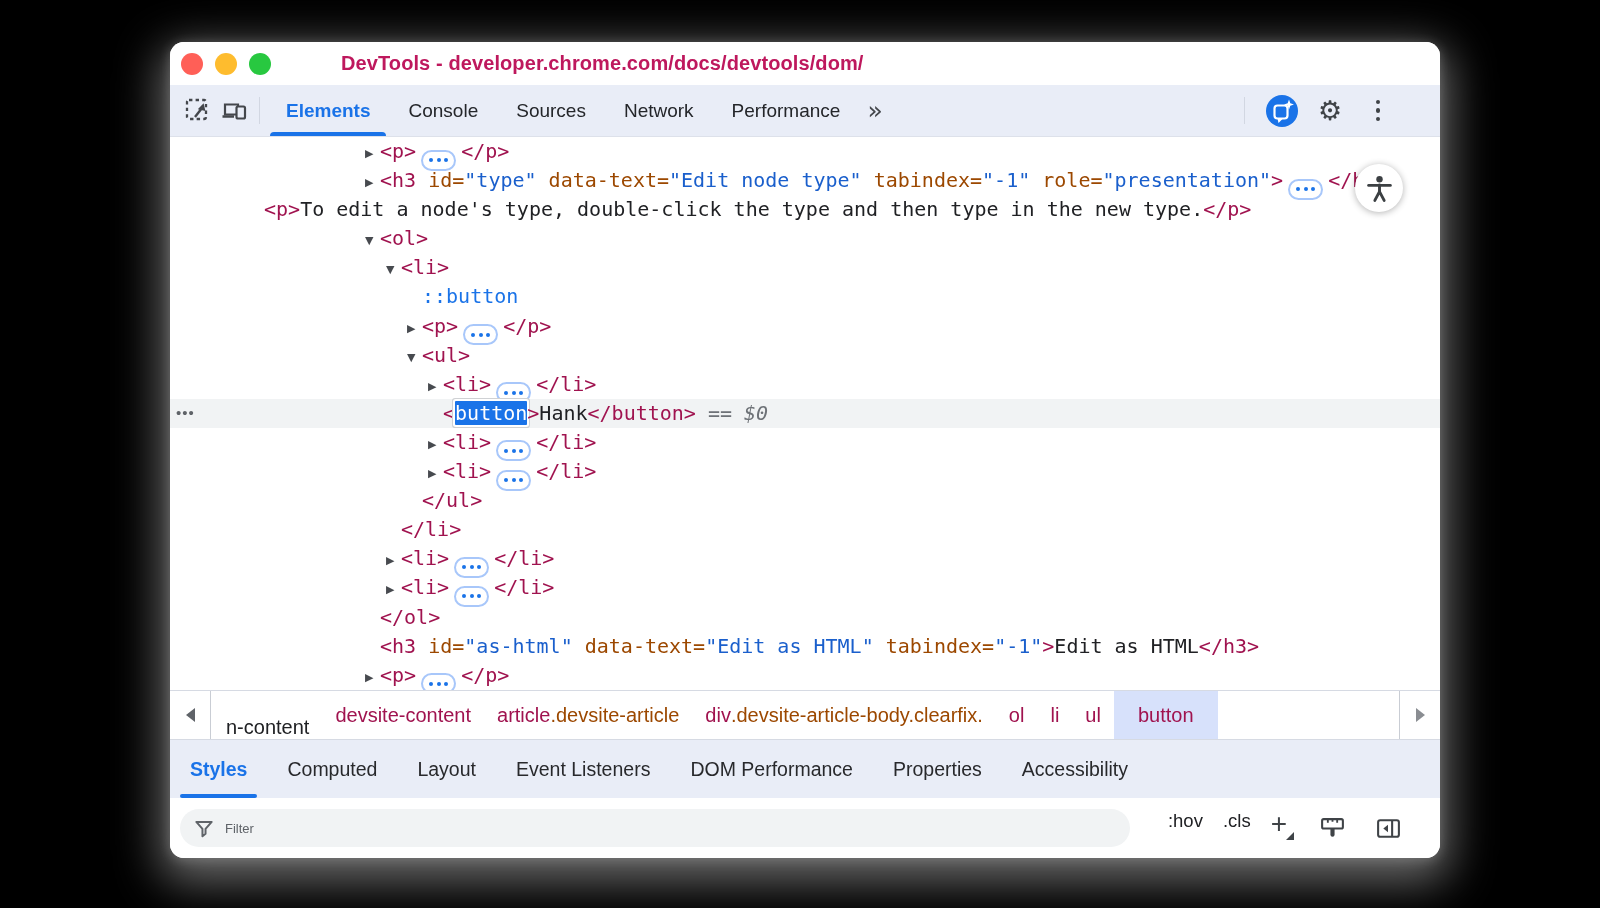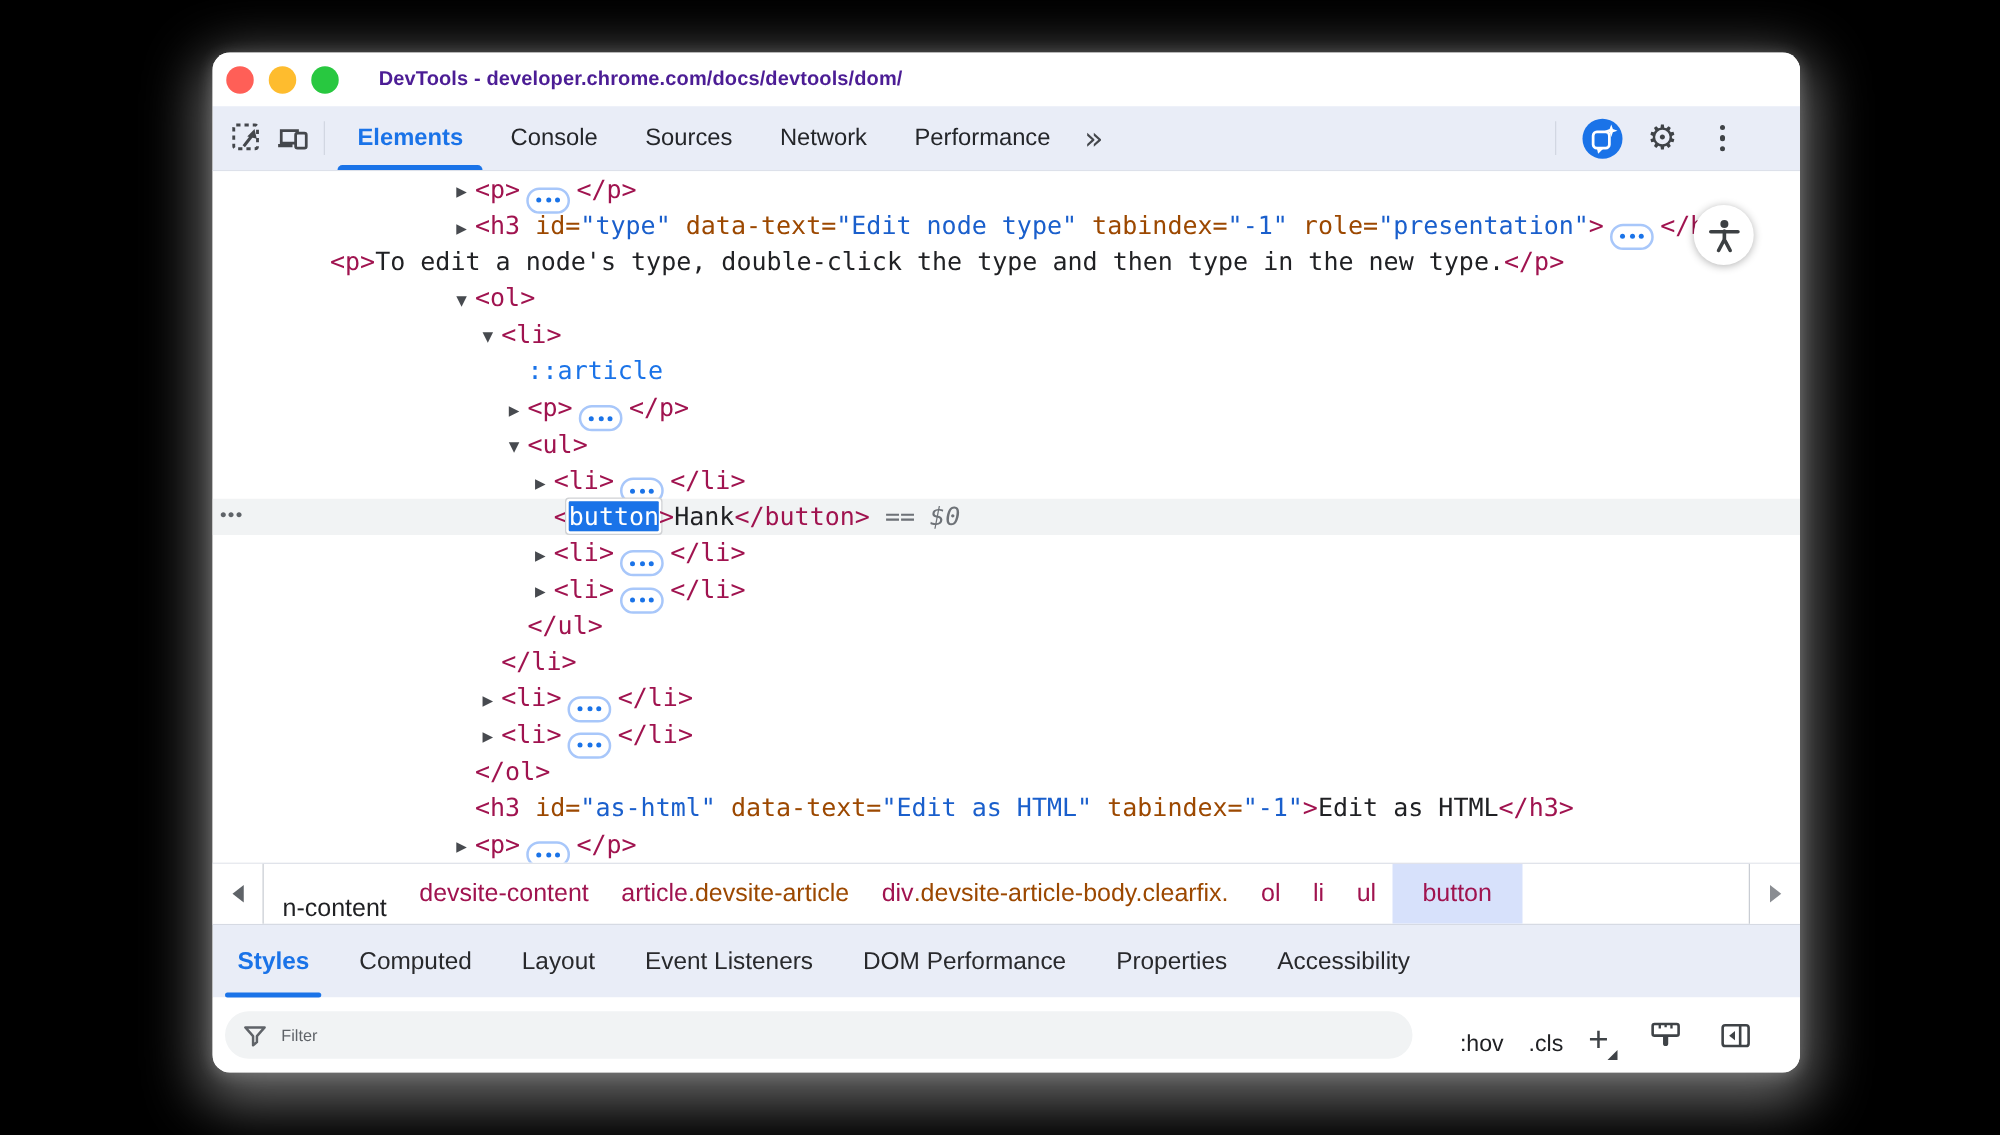--- a/index.html
+++ b/index.html
@@ -14,21 +14,21 @@
     box-shadow:0 14px 45px 10px rgba(150,150,150,.7), 0 2px 12px rgba(140,140,140,.5);
   }
 
   
   .titlebar { height:43px; flex:0 0 43px; background:#fff; display:flex; align-items:center; padding-left:11px; }
   .lights { display:flex; gap:12px; }
   .light { width:22px; height:22px; border-radius:50%; }
   .light.red    { background:var(--light-red); }
   .light.yellow { background:var(--light-yellow); }
   .light.green  { background:var(--light-green); }
-  .wintitle { margin-left:32px; font-size:16px; font-weight:700; color:#4c1d95; letter-spacing:.1px; }
+  .wintitle { margin-left:70px; font-size:20px; font-weight:700; color:#be185d; letter-spacing:.1px; }
 
   
   .toolbar { height:52px; flex:0 0 52px; background:var(--toolbar-bg);
              display:flex; align-items:center; padding:0 44px 0 10px;
              border-bottom:1px solid #dde1ea; }
   .iconbtn { width:36px; height:36px; border:none; background:none; display:flex;
              align-items:center; justify-content:center; color:#44474c; cursor:default; }
   .vsep { width:1px; height:27px; background:#d2d7e2; margin:0 7px; }
   .tabs { display:flex; height:100%; align-items:stretch; }
   .tab { position:relative; border:none; background:none; padding:0 19px; font-size:19px;
@@ -95,21 +95,21 @@
   .stab.active { color:var(--accent); font-weight:700; }
   .stab.active::after { content:''; position:absolute; left:10px; right:10px; bottom:0;
                         height:4.5px; border-radius:4px; background:var(--accent); }
 
   
   .filterbar { height:60px; flex:0 0 60px; background:#fff; display:flex; align-items:center;
                padding:0 34px 0 10px; }
   .filterpill { width:950px; height:38px; border-radius:19px; background:#f1f3f4;
                 display:flex; align-items:center; padding-left:13px; gap:10px;
                 color:#5f6368; font-size:13px; }
-  .ftoggles { margin-left:auto; display:flex; align-items:flex-end; gap:20px; }
+  .ftoggles { margin-left:auto; display:flex; align-items:flex-start; gap:20px; }
   .ftog { border:none; background:none; font-size:18.5px; color:#202124;
           font-family:"Liberation Sans",sans-serif; }
   .plusbtn { position:relative; border:none; background:none; font-size:28px; color:#3f4347;
              line-height:1; padding-right:7px; }
   .plusbtn::after { content:''; position:absolute; right:0; bottom:-2px; width:0; height:0;
                     border-style:solid; border-width:0 0 8px 8px;
                     border-color:transparent transparent #3f4347 transparent; }
 </style>
 </head>
 <body>
@@ -172,21 +172,21 @@
         </button>
       </div>
     </div>
 
     <div class="tree" id="dom-tree">
         <div class="trow" style="padding-left: 195px;"><span class="arrow">▶</span><span class="tk-tag">&lt;p&gt;</span><span class="pill"><i></i><i></i><i></i></span><span class="tk-tag">&lt;/p&gt;</span></div>
         <div class="trow" style="padding-left: 195px;"><span class="arrow">▶</span><span class="tk-tag">&lt;h3</span><span class="tk-attr"> id=</span><span class="tk-val">"type"</span><span class="tk-attr"> data-text=</span><span class="tk-val">"Edit node type"</span><span class="tk-attr"> tabindex=</span><span class="tk-val">"-1"</span><span class="tk-attr"> role=</span><span class="tk-val">"presentation"</span><span class="tk-tag">&gt;</span><span class="pill"><i></i><i></i><i></i></span><span class="tk-tag">&lt;/h3&gt;</span></div>
         <div class="trow" style="padding-left: 79px;"><span class="arrow"></span><span class="tk-tag">&lt;p&gt;</span><span class="tk-text">To edit a node's type, double-click the type and then type in the new type.</span><span class="tk-tag">&lt;/p&gt;</span></div>
         <div class="trow" style="padding-left: 195px;"><span class="arrow">▼</span><span class="tk-tag">&lt;ol&gt;</span></div>
         <div class="trow" style="padding-left: 216px;"><span class="arrow">▼</span><span class="tk-tag">&lt;li&gt;</span></div>
-        <div class="trow" style="padding-left: 237px;"><span class="arrow"></span><span class="tk-pseudo">::article</span></div>
+        <div class="trow" style="padding-left: 237px;"><span class="arrow"></span><span class="tk-pseudo">::button</span></div>
         <div class="trow" style="padding-left: 237px;"><span class="arrow">▶</span><span class="tk-tag">&lt;p&gt;</span><span class="pill"><i></i><i></i><i></i></span><span class="tk-tag">&lt;/p&gt;</span></div>
         <div class="trow" style="padding-left: 237px;"><span class="arrow">▼</span><span class="tk-tag">&lt;ul&gt;</span></div>
         <div class="trow" style="padding-left: 258px;"><span class="arrow">▶</span><span class="tk-tag">&lt;li&gt;</span><span class="pill"><i></i><i></i><i></i></span><span class="tk-tag">&lt;/li&gt;</span></div>
         <div class="trow selected" style="padding-left: 258px;"><span class="gutter">•••</span><span class="arrow"></span><span class="tk-tag">&lt;</span><span class="tk-sel">button</span><span class="tk-tag">&gt;</span><span class="tk-text">Hank</span><span class="tk-tag">&lt;/button&gt;</span><span class="tk-eq"> == </span><span class="tk-dollar">$0</span></div>
         <div class="trow" style="padding-left: 258px;"><span class="arrow">▶</span><span class="tk-tag">&lt;li&gt;</span><span class="pill"><i></i><i></i><i></i></span><span class="tk-tag">&lt;/li&gt;</span></div>
         <div class="trow" style="padding-left: 258px;"><span class="arrow">▶</span><span class="tk-tag">&lt;li&gt;</span><span class="pill"><i></i><i></i><i></i></span><span class="tk-tag">&lt;/li&gt;</span></div>
         <div class="trow" style="padding-left: 237px;"><span class="arrow"></span><span class="tk-tag">&lt;/ul&gt;</span></div>
         <div class="trow" style="padding-left: 216px;"><span class="arrow"></span><span class="tk-tag">&lt;/li&gt;</span></div>
         <div class="trow" style="padding-left: 216px;"><span class="arrow">▶</span><span class="tk-tag">&lt;li&gt;</span><span class="pill"><i></i><i></i><i></i></span><span class="tk-tag">&lt;/li&gt;</span></div>
         <div class="trow" style="padding-left: 216px;"><span class="arrow">▶</span><span class="tk-tag">&lt;li&gt;</span><span class="pill"><i></i><i></i><i></i></span><span class="tk-tag">&lt;/li&gt;</span></div>

